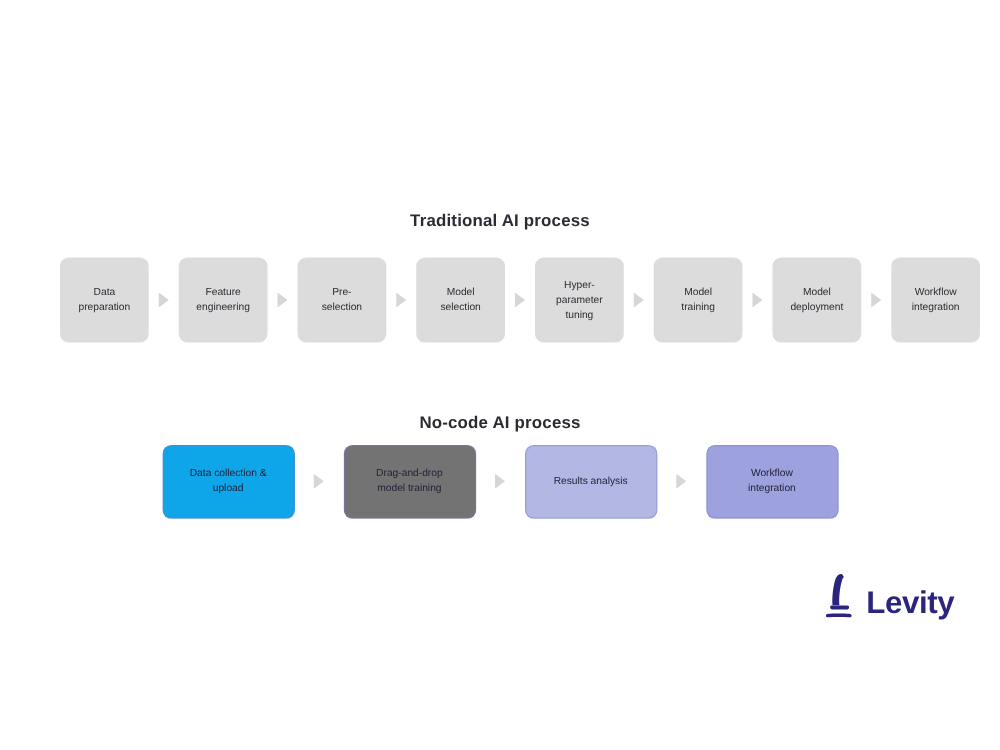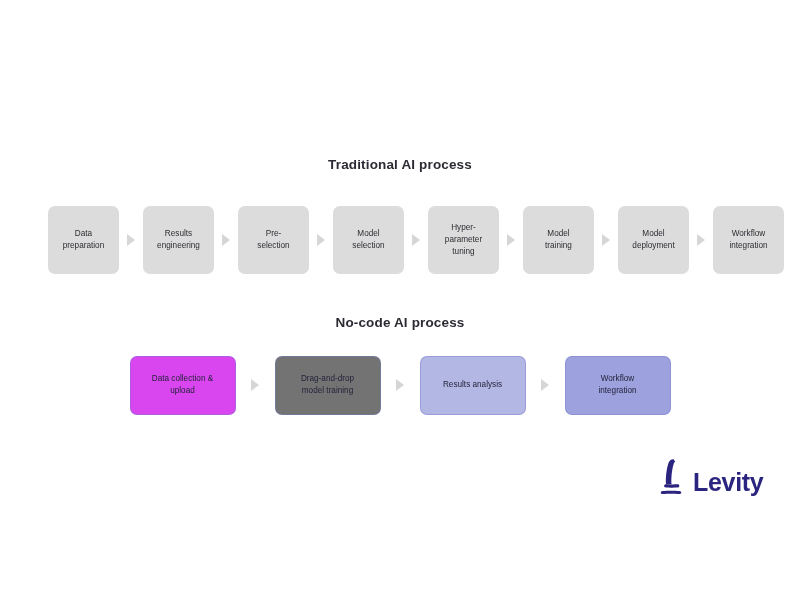--- a/index.html
+++ b/index.html
@@ -24,22 +24,22 @@
   
   .section-title {
     position: absolute;
     width: 100%;
     text-align: center;
     font-size: 13.5px;
     font-weight: 700;
     color: #2b2b33;
     letter-spacing: 0.15px;
   }
-  #title-traditional { top: 157px; }
-  #title-nocode      { top: 315px; }
+  #title-traditional { top: 169px; }
+  #title-nocode      { top: 330px; }
 
   
   .row {
     position: absolute;
     display: flex;
     align-items: center;
     justify-content: center;
   }
 
   
@@ -146,21 +146,21 @@
 <div class="stage">
 
   <div class="section-title" id="title-traditional">Traditional AI process</div>
 
   <div class="row" id="row-traditional">
       <div class="node">Data
 preparation</div>
       <div class="arrow">
         <div class="tri" style="border-left-color: rgb(214, 214, 214);"></div>
       </div>
-      <div class="node">Results
+      <div class="node">Feature
 engineering</div>
       <div class="arrow">
         <div class="tri" style="border-left-color: rgb(214, 214, 214);"></div>
       </div>
       <div class="node">Pre-
 selection</div>
       <div class="arrow">
         <div class="tri" style="border-left-color: rgb(214, 214, 214);"></div>
       </div>
       <div class="node">Model
@@ -184,21 +184,21 @@
       <div class="arrow">
         <div class="tri" style="border-left-color: rgb(214, 214, 214);"></div>
       </div>
       <div class="node">Workflow
 integration</div>
     </div>
 
   <div class="section-title" id="title-nocode">No-code AI process</div>
 
   <div class="row" id="row-nocode">
-      <div class="node" style="background: #d946ef;">Data collection &amp;
+      <div class="node" style="background: #0ea5e9;">Data collection &amp;
 upload</div>
       <div class="arrow">
         <div class="tri" style="border-left-color: rgb(214, 214, 214);"></div>
       </div>
       <div class="node" style="background: #737373;">Drag-and-drop
 model training</div>
       <div class="arrow">
         <div class="tri" style="border-left-color: rgb(214, 214, 214);"></div>
       </div>
       <div class="node" style="background: rgb(179, 183, 228);">Results analysis</div>

